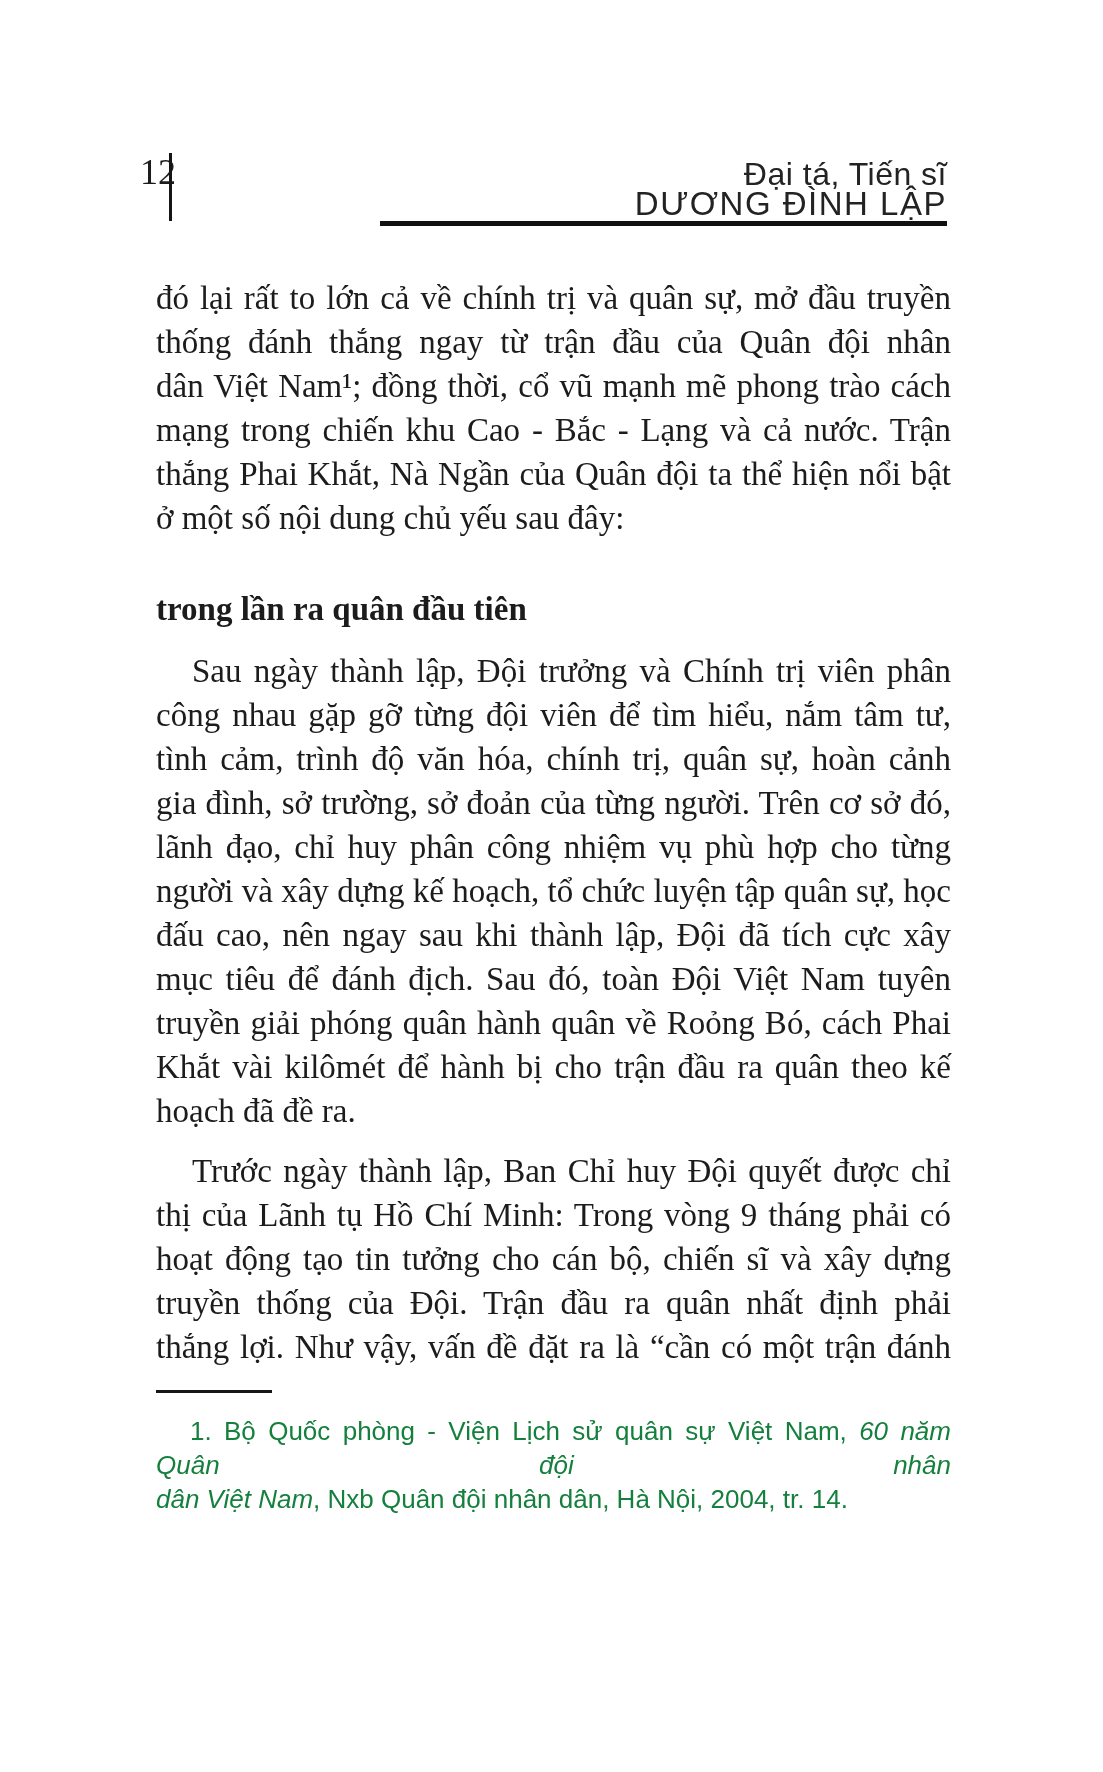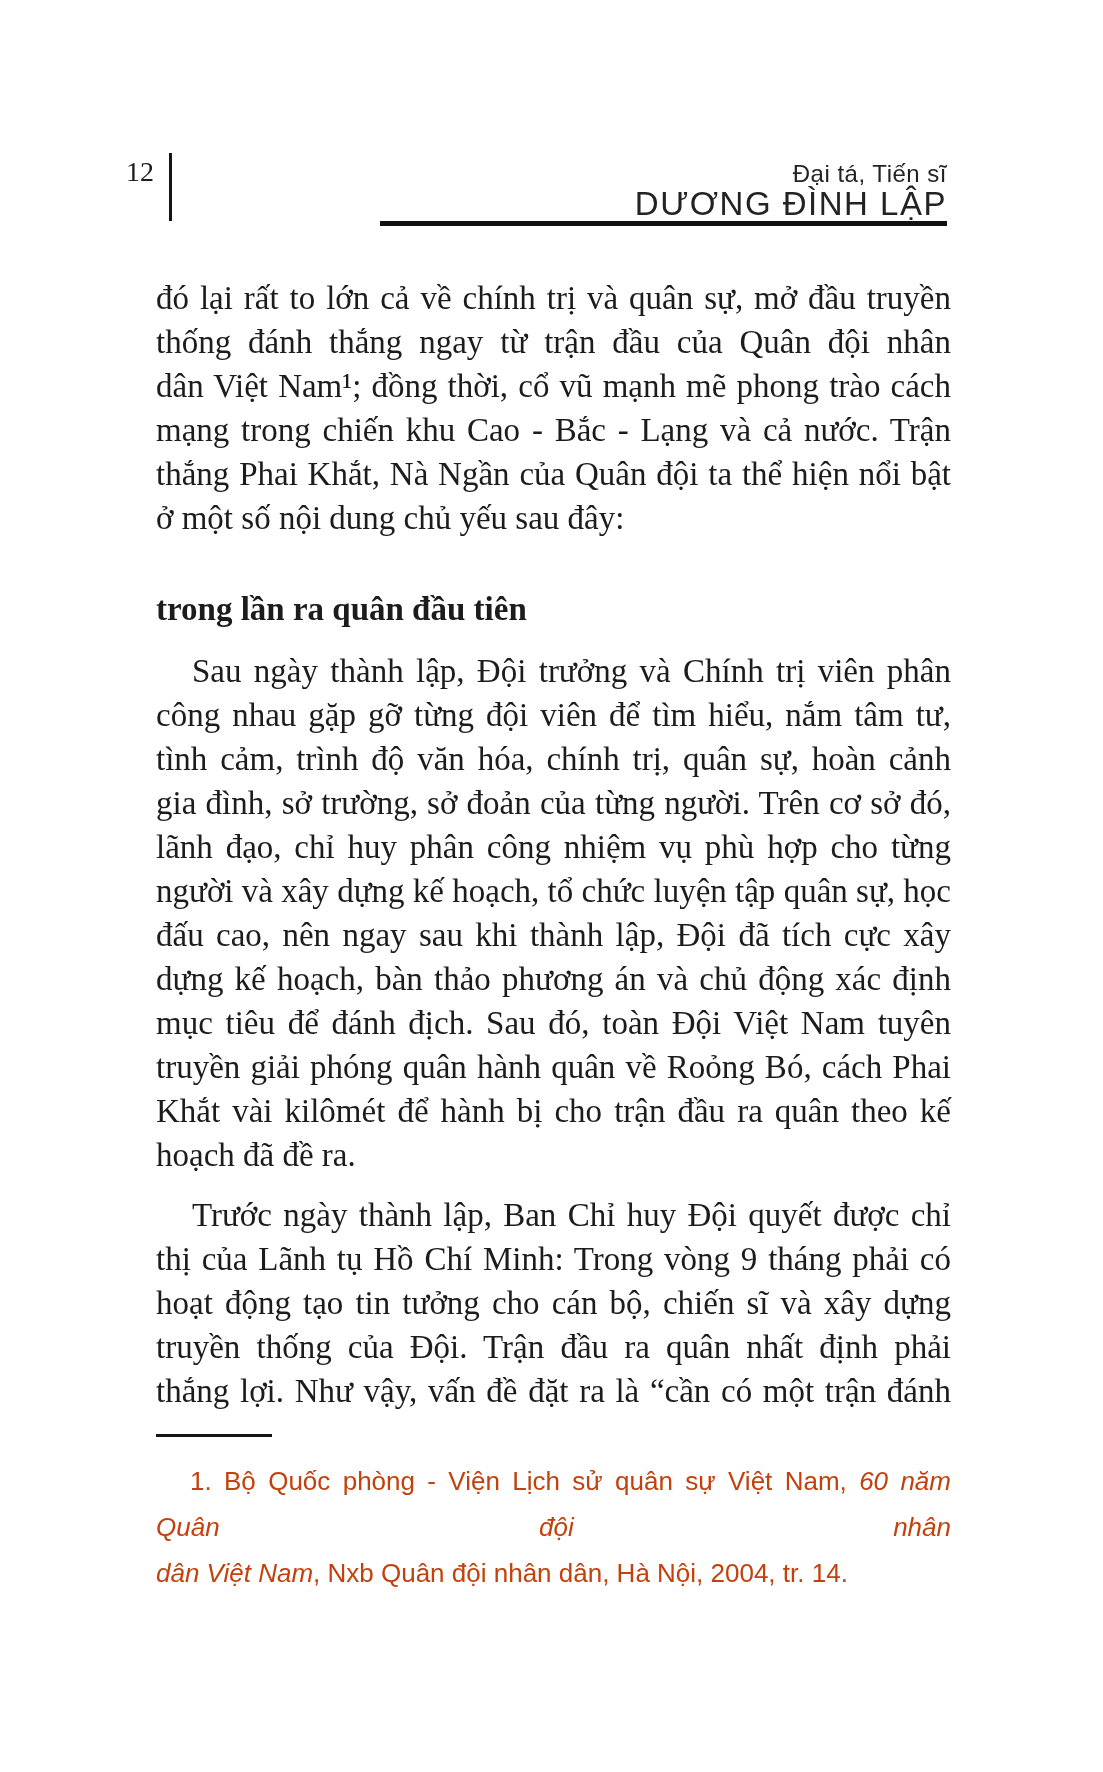--- a/index.html
+++ b/index.html
@@ -7,35 +7,35 @@
     width:1103px;height:1772px;position:relative;
     background:#ffffff;
     font-family:"Liberation Serif","DejaVu Serif",serif;
     color:#1c1c1c;
     -webkit-font-smoothing:antialiased;
   }
   .page{position:absolute;inset:0;}
 
   
   .page-number{
-    position:absolute;left:126px;top:158px;
-    font-size:28px;line-height:28px;
+    position:absolute;left:140px;top:158px;
+    font-size:36px;line-height:28px;
   }
   .header-vbar{
     position:absolute;left:169px;top:153px;
     width:3px;height:68px;background:#151515;
   }
   .header-title{
     position:absolute;right:156px;top:160px;
     text-align:right;
     font-family:"Liberation Sans","DejaVu Sans",sans-serif;
     color:#232323;
   }
   .header-title .author-rank{
-    font-size:24px;line-height:28px;font-weight:400;letter-spacing:.5px;
+    font-size:32px;line-height:28px;font-weight:400;letter-spacing:.5px;
   }
   .header-title .author-name{
     font-size:33px;line-height:31px;font-weight:400;letter-spacing:1.5px;
   }
   .header-rule{
     position:absolute;left:380px;top:221px;
     width:567px;height:5px;background:#111111;
   }
 
   
@@ -56,21 +56,21 @@
   .para-2{margin-top:16px;}
   .para-3{margin-top:16px;}
 
   
   .footnote-rule{
     margin-top:21px;width:116px;height:3px;background:#161616;
   }
   .footnote{
     margin-top:21px;
     font-family:"Liberation Sans","DejaVu Sans",sans-serif;
-    font-size:26px;line-height:46px;color:#c2410c;
+    font-size:26px;line-height:34px;color:#15803d;
   }
   .footnote .line.indent{text-indent:34px;}
   .footnote .italic{font-style:italic;}
 </style>
 </head>
 <body>
 
 <div class="page">
 
   <div class="page-number">12</div>
@@ -97,21 +97,20 @@
     </div>
 
     <div class="para-2">
       <div class="line indent">Sau ngày thành lập, Đội trưởng và Chính trị viên phân</div>
       <div class="line">công nhau gặp gỡ từng đội viên để tìm hiểu, nắm tâm tư,</div>
       <div class="line">tình cảm, trình độ văn hóa, chính trị, quân sự, hoàn cảnh</div>
       <div class="line">gia đình, sở trường, sở đoản của từng người. Trên cơ sở đó,</div>
       <div class="line">lãnh đạo, chỉ huy phân công nhiệm vụ phù hợp cho từng</div>
       <div class="line">người và xây dựng kế hoạch, tổ chức luyện tập quân sự, học</div>
       <div class="line">đấu cao, nên ngay sau khi thành lập, Đội đã tích cực xây</div>
-      <div class="line">dựng kế hoạch, bàn thảo phương án và chủ động xác định</div>
       <div class="line">mục tiêu để đánh địch. Sau đó, toàn Đội Việt Nam tuyên</div>
       <div class="line">truyền giải phóng quân hành quân về Roỏng Bó, cách Phai</div>
       <div class="line">Khắt vài kilômét để hành bị cho trận đầu ra quân theo kế</div>
       <div class="line last">hoạch đã đề ra.</div>
     </div>
 
     <div class="para-3">
       <div class="line indent">Trước ngày thành lập, Ban Chỉ huy Đội quyết được chỉ</div>
       <div class="line">thị của Lãnh tụ Hồ Chí Minh: Trong vòng 9 tháng phải có</div>
       <div class="line">hoạt động tạo tin tưởng cho cán bộ, chiến sĩ và xây dựng</div>

